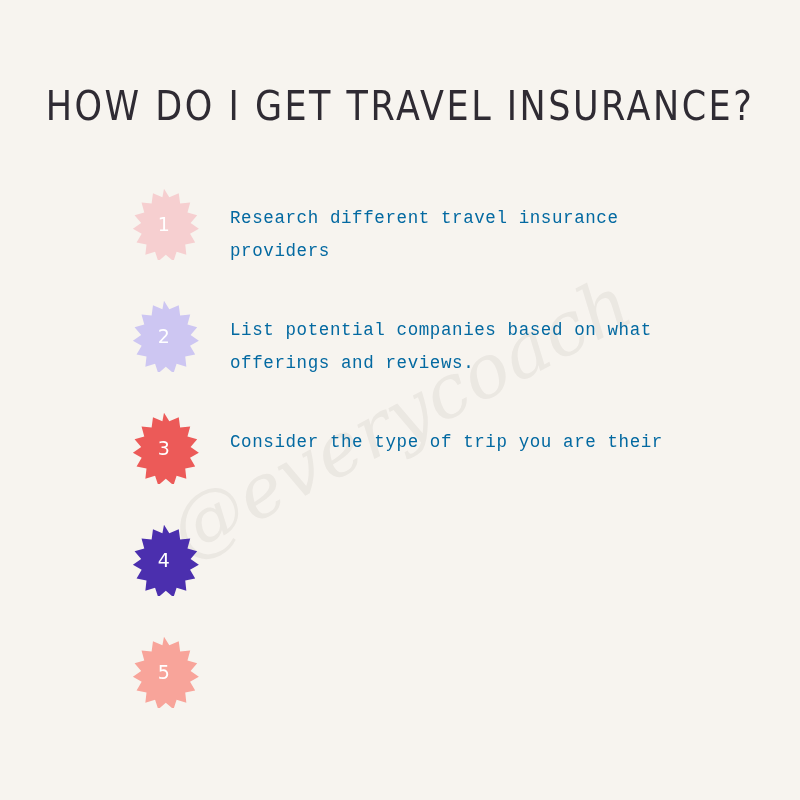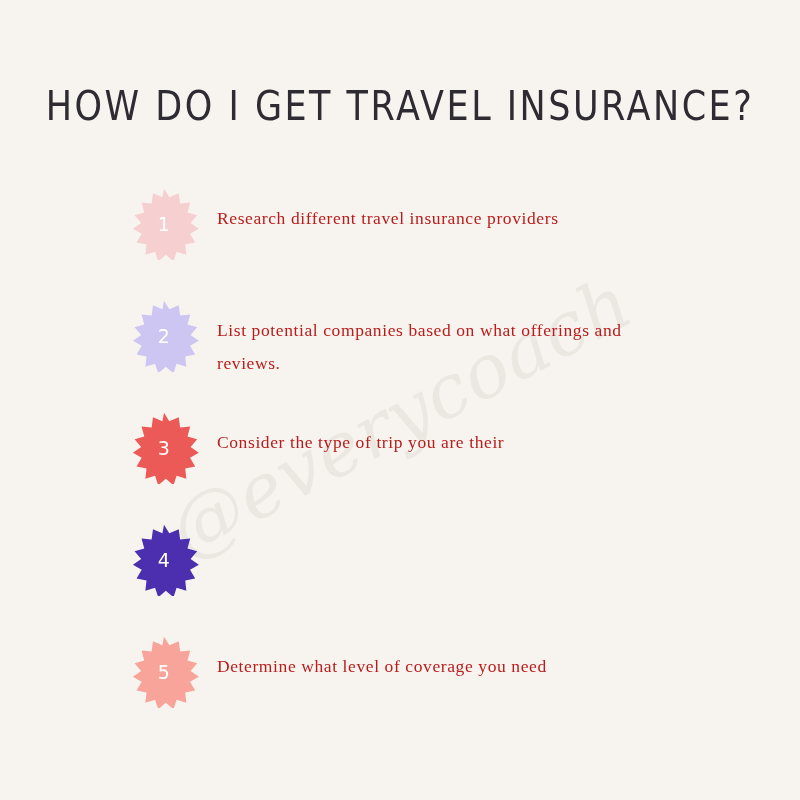--- a/index.html
+++ b/index.html
@@ -84,27 +84,27 @@
     height: 72px;
     display: flex;
     align-items: center;
     justify-content: center;
     font-family: "DejaVu Sans", sans-serif;
     font-size: 19px;
     color: #ffffff;
     letter-spacing: 0.5px;
   }
   .step-text {
-    margin-left: 17px;
+    margin-left: 30px;
     padding-top: 16px;
-    font-family: Liberation Serif, serif;
+    font-family: Liberation Mono, monospace;
     font-size: 17.5px;
     line-height: 1.9;
     letter-spacing: 0.6px;
-    color: #b91c1c;
+    color: #0369a1;
     max-width: 470px;
   }
 </style>
 </head>
 <body>
 
 <div class="poster">
 
   <div class="watermark">@everycoach</div>
 
@@ -151,17 +151,16 @@
       </div>
     </div>
 
     <div class="step">
       <div class="badge">
         <svg viewBox="0 0 100 100">
           <polygon points="50,1 57.4,12.7 70.5,7.4 72.4,21.4 86.4,20.3 82.6,33.9 96.1,37.8 86.9,48.5 98.4,56.6 86.2,63.5 93.3,75.7 79.5,78.6 81,92.6 67.5,88.4 63.2,101.8 52.5,92.6 42,101.9 37.6,88.4 24.1,92.6 25.7,78.6 11.9,75.7 19,63.5 6.8,56.6 18.3,48.5 9.1,37.8 22.6,33.9 18.8,20.3 32.8,21.4 34.7,7.4 47.8,12.7" fill="#f8a49a"></polygon>
         </svg>
         <div class="num">5</div>
       </div>
-      <div class="step-text">Determine what level of coverage you need</div>
     </div>
 
   </div>
 </div>
 
 </body></html>

